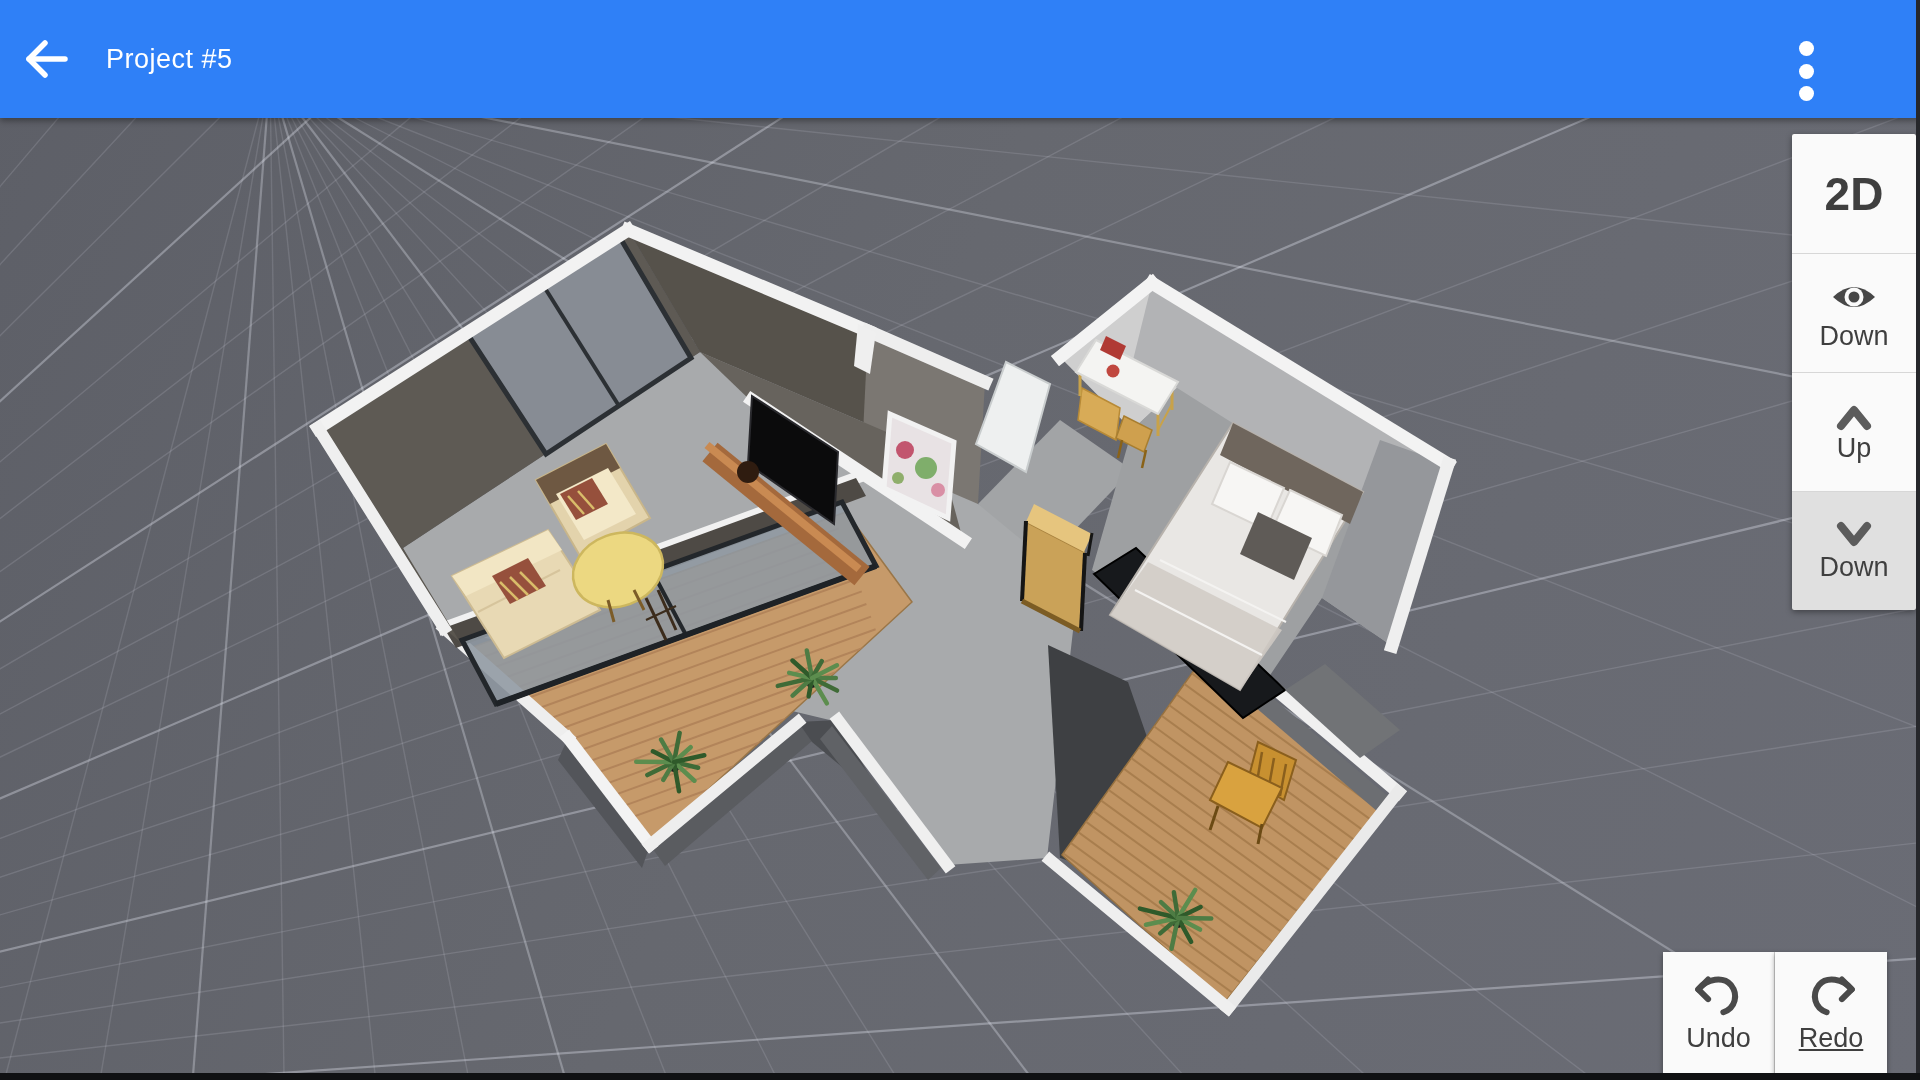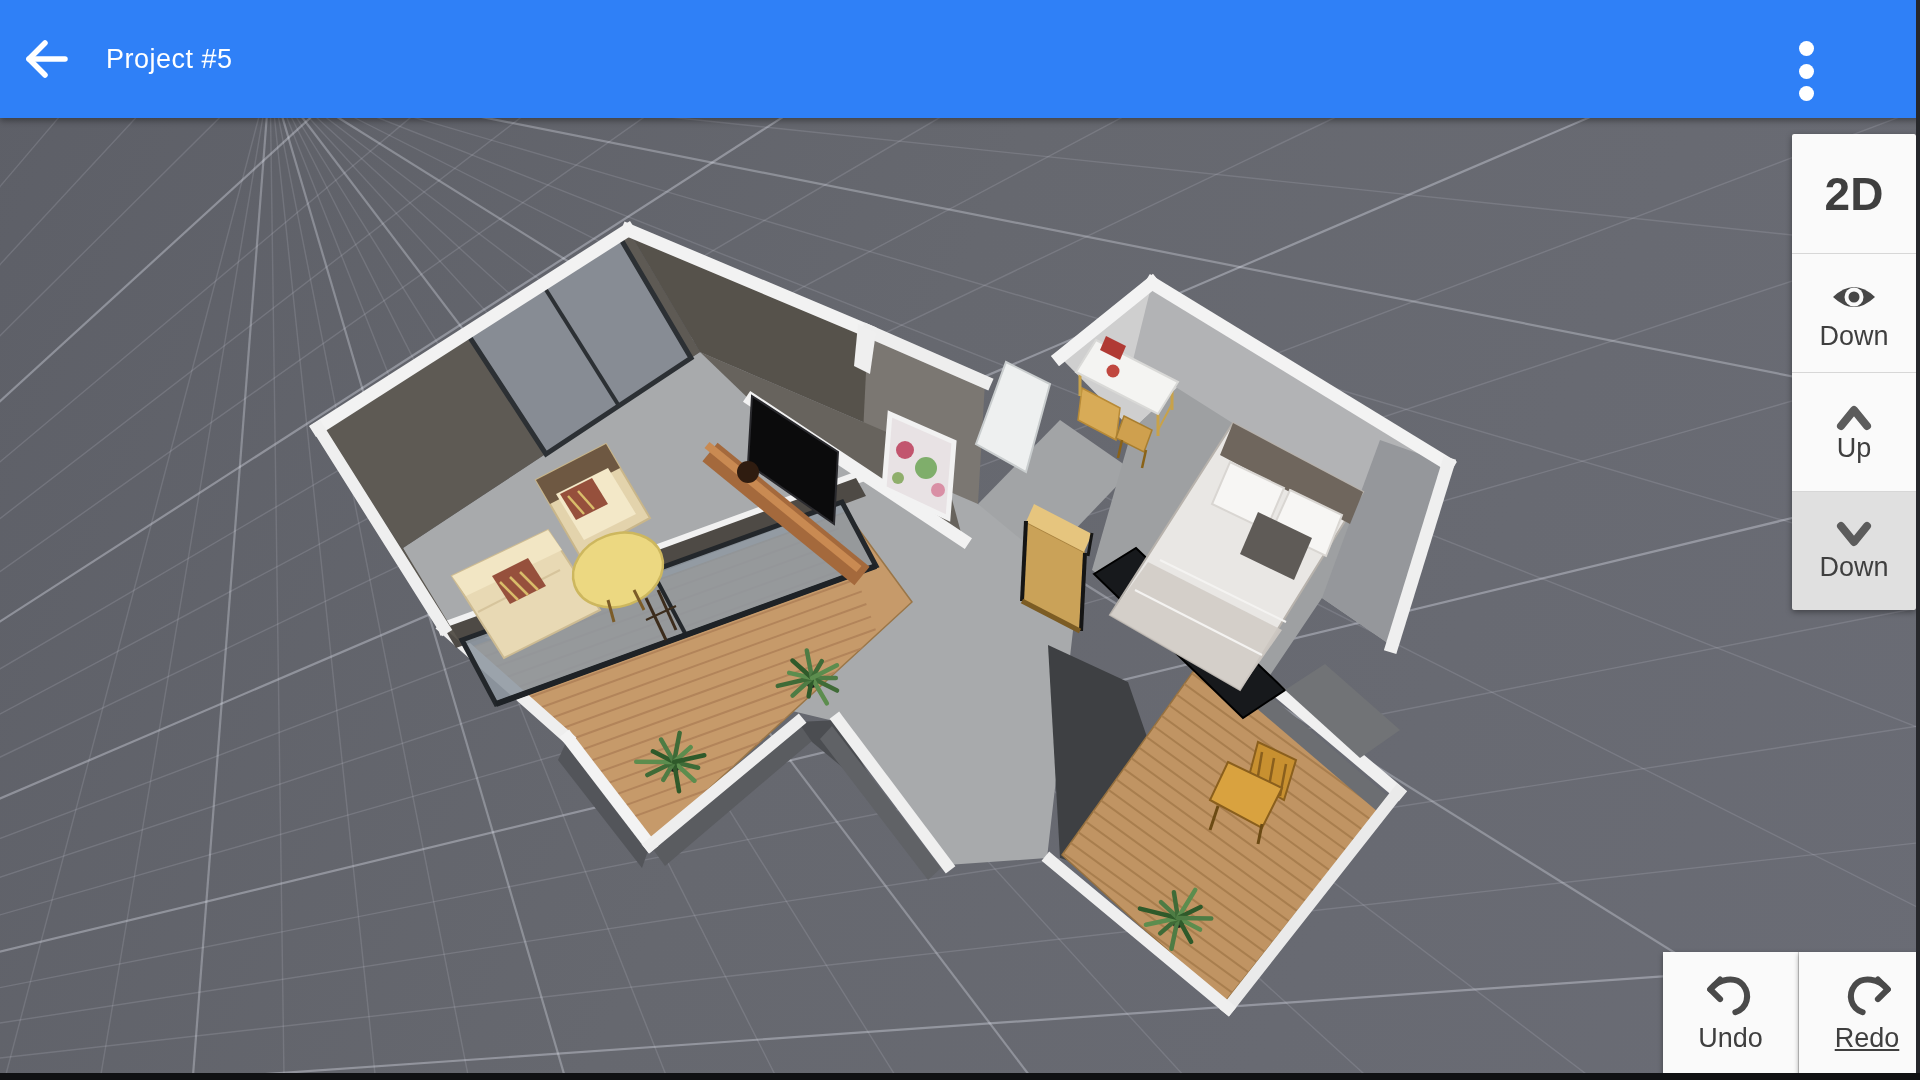--- a/index.html
+++ b/index.html
@@ -22,21 +22,21 @@
               border-radius:2px;box-shadow:0 2px 6px rgba(0,0,0,.4);overflow:hidden;}
   .side-btn{width:100%;height:119px;background:#fafafa;border:none;border-top:1px solid #d7d7d7;
             display:flex;flex-direction:column;align-items:center;justify-content:center;
             color:#474747;font-family:"Liberation Sans",sans-serif;cursor:pointer;gap:2px;}
   .side-btn:first-child{border-top:none;}
   .side-btn.active{background:#e0e0e0;}
   .side-btn .big{font-size:46px;font-weight:bold;color:#3f3f3f;}
   .side-btn .lbl{font-size:27px;color:#3f3f3f;}
   
   .history{position:absolute;left:1663px;top:952px;display:flex;}
-  .hist-btn{width:136px;height:123px;background:#fafafa;border:none;border-right:1px solid #cfcfcf;
+  .hist-btn{width:112px;height:123px;background:#fafafa;border:none;border-right:1px solid #cfcfcf;
             display:flex;flex-direction:column;align-items:center;justify-content:center;
             color:#3f3f3f;cursor:pointer;box-shadow:0 2px 5px rgba(0,0,0,.4);}
   .hist-btn:last-child{border-right:none;text-decoration:underline;}
   .hist-btn .lbl{font-size:27px;margin-top:2px;}
   
   .edge-right{position:absolute;right:0;top:0;width:4px;height:100%;background:#26272b;}
   .edge-bottom{position:absolute;left:0;bottom:0;width:100%;height:7px;background:#101113;}
 </style>
 </head>
 <body>

